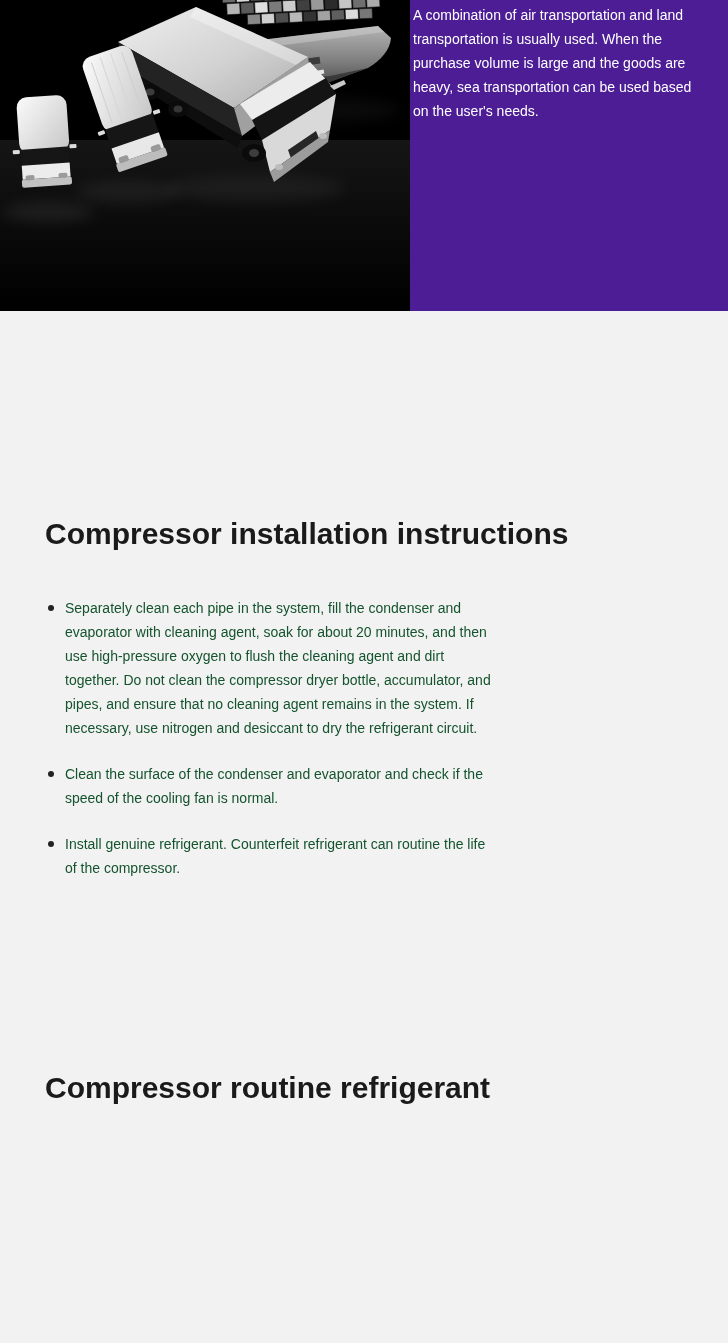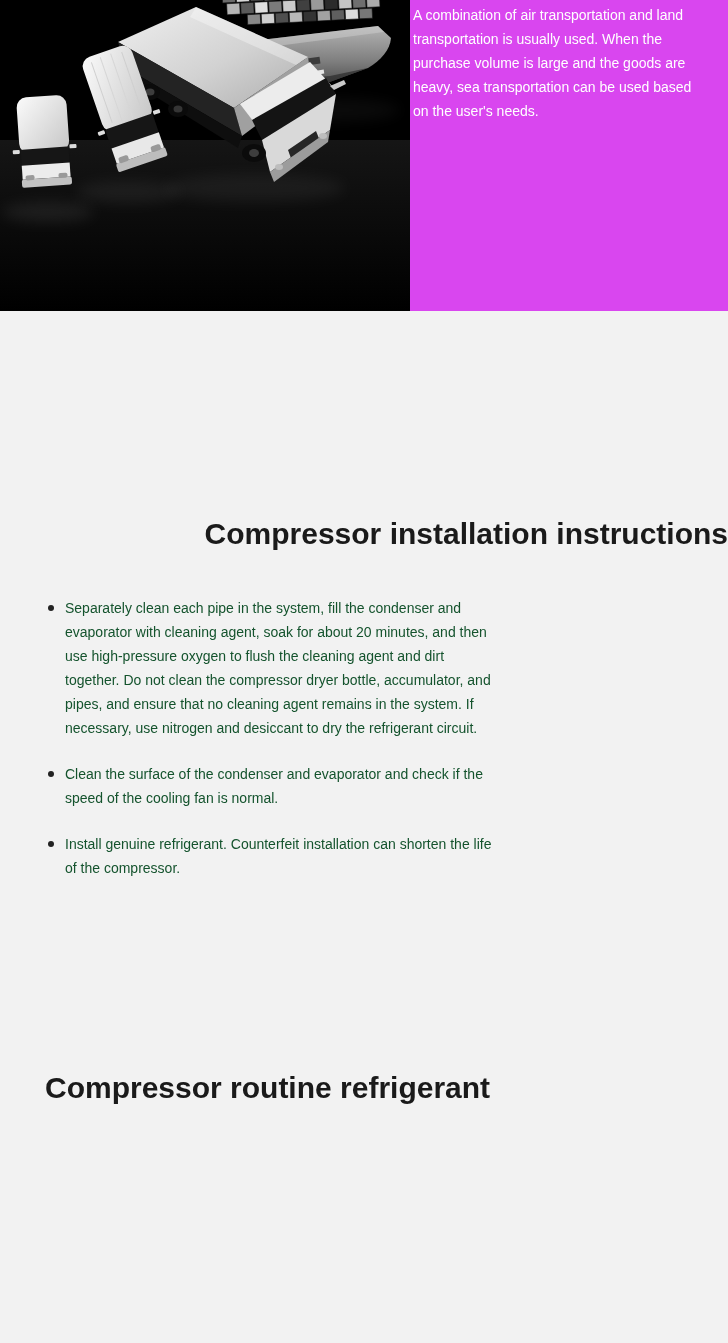--- a/index.html
+++ b/index.html
@@ -11,21 +11,21 @@
     overflow: hidden;
     background: #f2f2f2;
     font-family: "Liberation Sans", sans-serif;
   }
 
   
   .hero {
     position: relative;
     width: 728px;
     height: 311px;
-    background: #d946ef;
+    background: #4c1d95;
   }
   .hero-art {
     position: absolute;
     left: 0; top: 0;
     width: 410px; height: 311px;
     display: block;
   }
   .hero-text {
     position: absolute;
     left: 413px;
@@ -38,21 +38,21 @@
 
   
   .section-title {
     margin-left: 45px;
     font-size: 30px;
     line-height: 32px;
     font-weight: 700;
     color: #1a1a1a;
     letter-spacing: 0;
   }
-  .t1 { padding-top: 207px; text-align: right; }
+  .t1 { padding-top: 207px; }
   .t2 { padding-top: 192px; }
 
   .instruction-list {
     list-style: none;
     margin: 0;
     padding: 46px 0 0 45px;
   }
   .instruction-list li {
     position: relative;
     width: 452px;
@@ -209,19 +209,19 @@
     <p class="hero-text">A combination of air transportation and land transportation is usually used. When the purchase volume is large and the goods are heavy, sea transportation can be used based on the user's needs.</p>
   </section>
 
   <section class="content">
 
     <h1 class="section-title t1">Compressor installation instructions</h1>
 
     <ul class="instruction-list">
       <li>Separately clean each pipe in the system, fill the condenser and evaporator with cleaning agent, soak for about 20 minutes, and then use high-pressure oxygen to flush the cleaning agent and dirt together. Do not clean the compressor dryer bottle, accumulator, and pipes, and ensure that no cleaning agent remains in the system. If necessary, use nitrogen and desiccant to dry the refrigerant circuit.</li>
       <li>Clean the surface of the condenser and evaporator and check if the speed of the cooling fan is normal.</li>
-      <li>Install genuine refrigerant. Counterfeit installation can shorten the life of the compressor.</li>
+      <li>Install genuine refrigerant. Counterfeit refrigerant can routine the life of the compressor.</li>
     </ul>
 
     <h1 class="section-title t2">Compressor routine refrigerant</h1>
 
   </section>
 </div>
 
 </body></html>

